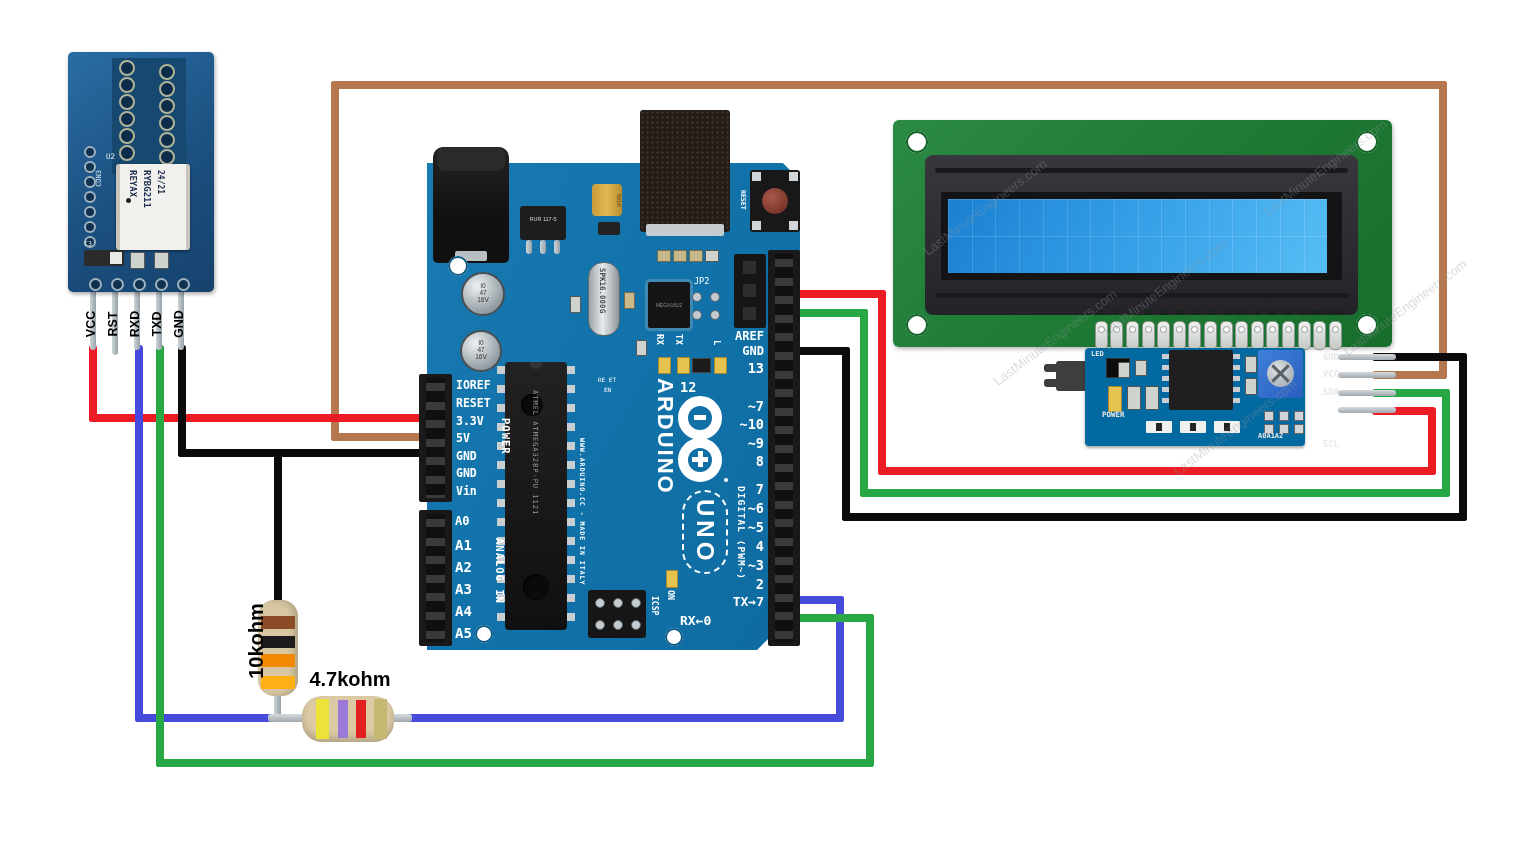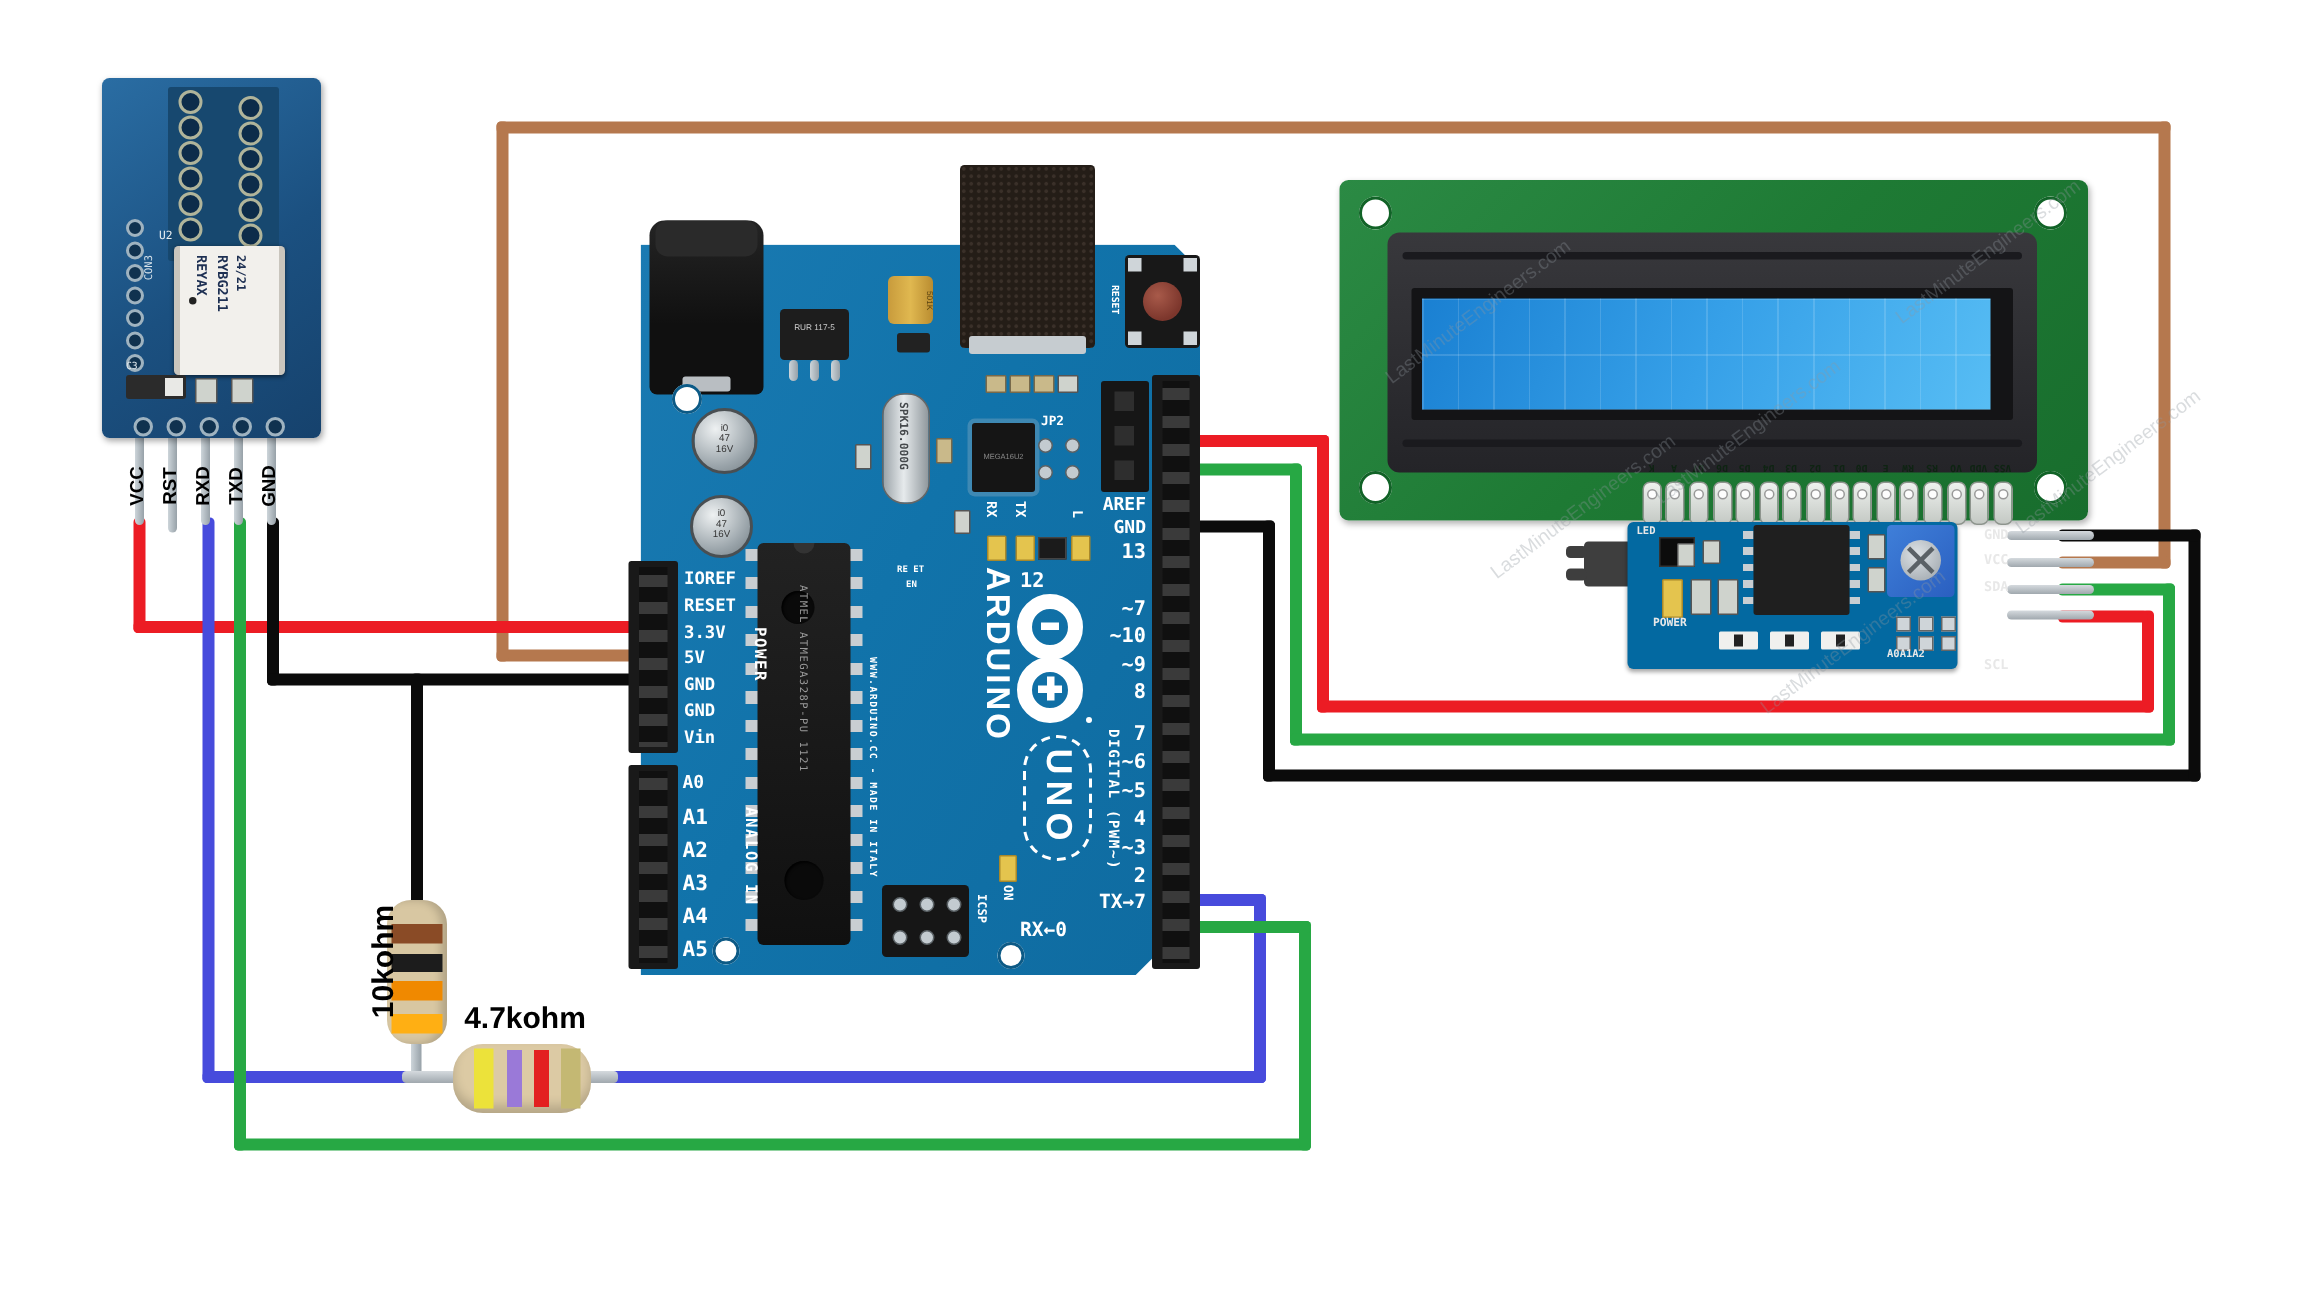--- a/index.html
+++ b/index.html
@@ -17,21 +17,21 @@
   .lead{position:absolute;background:linear-gradient(90deg,#cdd5da,#97a1a8);border-radius:3px;}
   .lead-h{position:absolute;background:linear-gradient(180deg,#d5dade,#a0a8ae);border-radius:3px;}
   .wm{position:absolute;color:#8f979e;opacity:.33;font-size:13px;transform:rotate(-37deg);white-space:nowrap;pointer-events:none;}
   
   .mhole{position:absolute;border-radius:50%;background:#0d2c4a;border:2px solid #b0b49a;}
   .shole{position:absolute;border-radius:50%;background:#10324f;border:2px solid #9fb3c0;}
   
   .hdr{position:absolute;background:#191919;border-radius:2px;}
   .hdr::before{content:"";position:absolute;left:7px;right:7px;top:4px;bottom:4px;
     background:repeating-linear-gradient(180deg,#101010 0 5px,#3a3a3a 5px 13px,#101010 13px 18.6px);}
-  .silk{position:absolute;color:#fff;font-weight:bold;}
+  .silk{position:absolute;color:#fff;font-weight:normal;}
   .pinlbl{position:absolute;color:#fff;font-weight:bold;font-family:"DejaVu Sans Mono",monospace;}
   .whole{position:absolute;border-radius:50%;background:#fff;box-shadow:0 0 0 2px #0c5a86 inset;}
   .via{position:absolute;width:8px;height:8px;border-radius:50%;background:#c3cbd0;border:1px solid #5a6165;}
   .smd{position:absolute;background:#c9b98a;border:1px solid #77694a;border-radius:1px;}
   .smdg{position:absolute;background:#cfd3cd;border:1px solid #555;border-radius:1px;}
   .ledc{position:absolute;background:#e4c44e;border:1px solid #a8882a;border-radius:1px;}
   
   .lpin{position:absolute;width:11px;height:27px;border-radius:5px;background:linear-gradient(#eef1ee,#c4c9c4);border:1px solid #8d948d;}
   .lpin::after{content:"";position:absolute;left:2px;top:4px;width:5px;height:5px;border-radius:50%;background:#fdfdfd;border:1px solid #999;}
   .lcdlbl{position:absolute;width:18px;text-align:center;font-size:6.5px;font-weight:bold;color:#0e2412;

